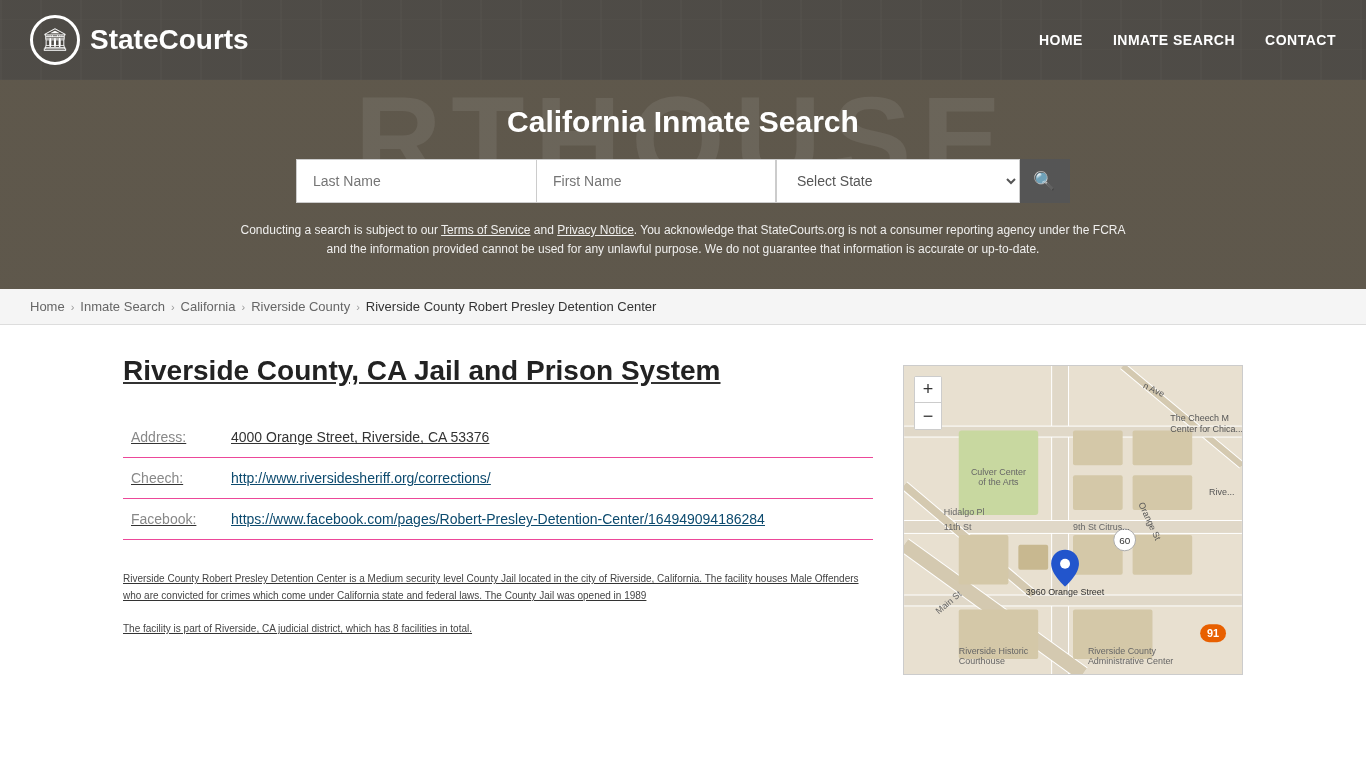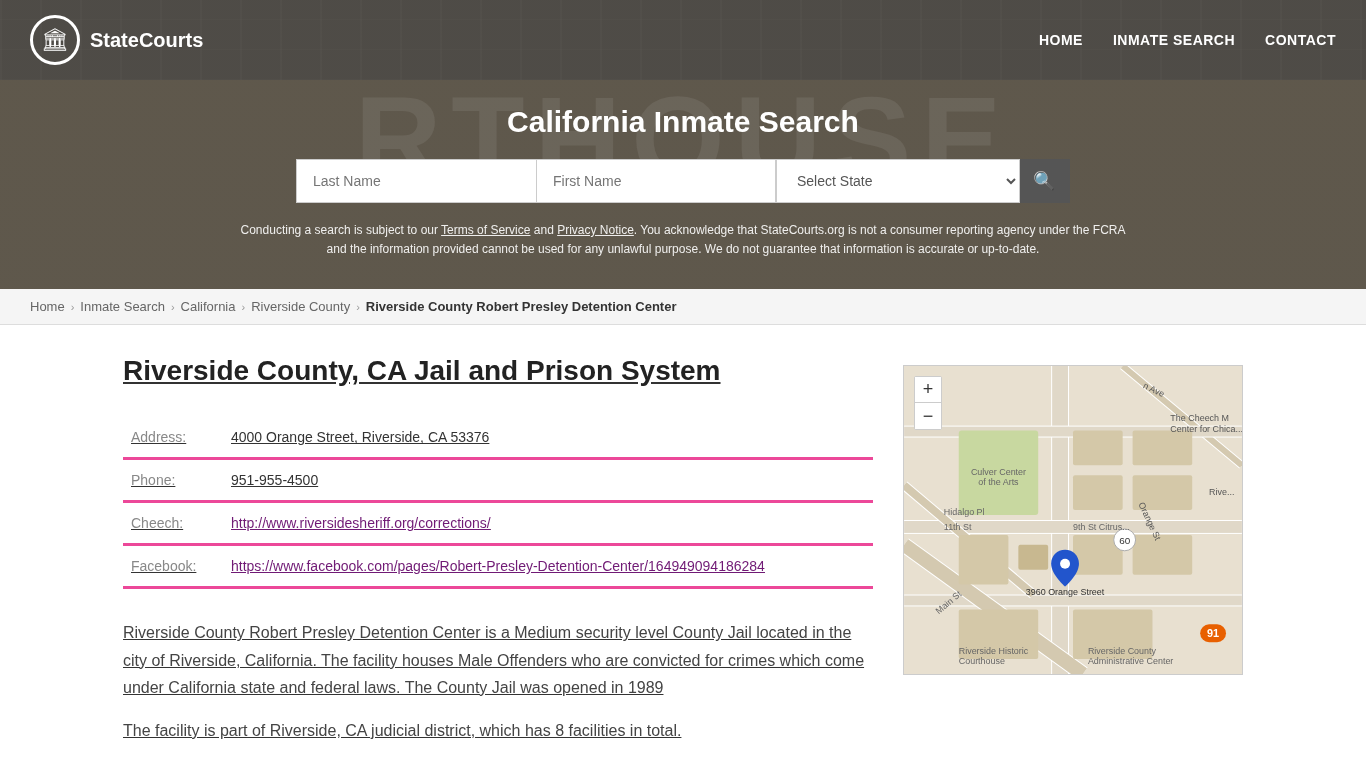--- a/index.html
+++ b/index.html
@@ -40,21 +40,21 @@
     }
     .logo-circle {
       width: 50px; height: 50px;
       border: 3px solid white;
       border-radius: 50%;
       display: flex; align-items: center; justify-content: center;
       font-size: 22px; color: white;
     }
     .logo-text {
       color: white;
-      font-size: 20px;
+      font-size: 28px;
       font-weight: bold;
     }
     .nav {
       display: flex;
       gap: 30px;
       z-index: 1;
     }
     .nav a {
       color: white;
       text-decoration: none;
@@ -150,21 +150,21 @@
       align-items: center;
       gap: 6px;
       font-size: 13px;
       color: #666;
     }
     .breadcrumb a {
       color: #666;
       text-decoration: none;
     }
     .breadcrumb .sep { color: #999; font-size: 11px; }
-    .breadcrumb .current { color: #333; font-weight: bold; }
+    .breadcrumb .current { color: #333; font-weight: normal; }
 
     
     .main-container {
       max-width: 1200px;
       margin: 0 auto;
       padding: 30px 40px;
       display: flex;
       gap: 30px;
       text-decoration: underline;
     }
@@ -182,42 +182,42 @@
       color: #222;
       margin-bottom: 30px;
     }
 
     .info-table {
       width: 100%;
       border-collapse: collapse;
       margin-bottom: 30px;
     }
     .info-table tr {
-      border-bottom: 3px solid #ec4899;
+      border-bottom: 1px solid #ec4899;
     }
     .info-table td {
       padding: 12px 8px;
       vertical-align: top;
     }
     .info-table .label {
       color: #888;
       width: 100px;
       white-space: nowrap;
     }
     .info-table .value {
       color: #333;
     }
     .info-table .value a {
-      color: #701a75;
+      color: #0c4a6e;
       text-decoration: underline;
       text-align: center;
     }
 
     .description p {
-      font-size: 16px;
+      font-size: 10px;
       line-height: 1.7;
       color: #444;
       margin-bottom: 16px;
     }
 
     
     .map-container {
       width: 340px;
       height: 310px;
       border: 1px solid #ccc;
@@ -299,24 +299,20 @@
 
 <div class="main-container">
   <div class="content-left">
     <h1 class="page-title">Riverside County, CA Jail and Prison System</h1>
 
     <table class="info-table">
       <tbody>
           <tr>
         <td class="label">Address:</td>
         <td class="value">4000 Orange Street, Riverside, CA 53376</td>
-      </tr>
-      <tr>
-        <td class="label">Phone:</td>
-        <td class="value">951-955-4500</td>
       </tr>
       <tr>
         <td class="label">Cheech:</td>
         <td class="value">
           <a href="#">http://www.riversidesheriff.org/corrections/</a>
         </td>
       </tr>
       <tr>
         <td class="label">Facebook:</td>
         <td class="value">

